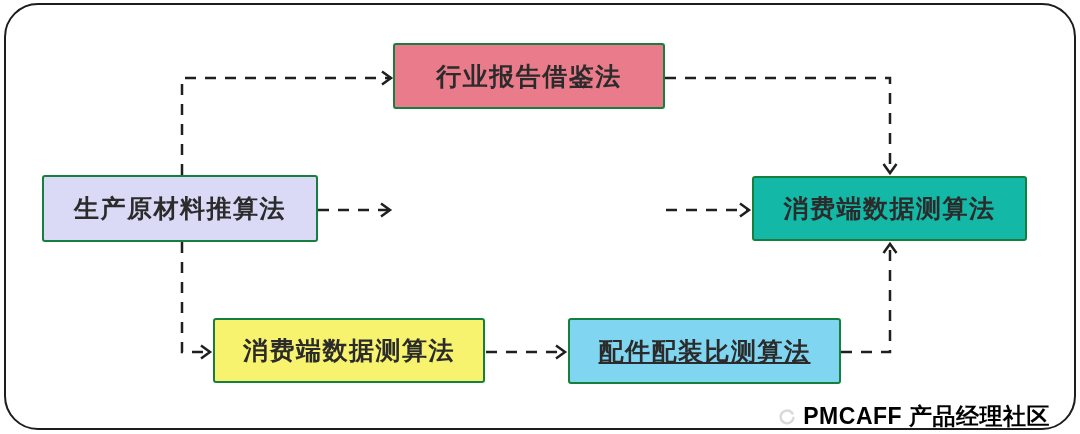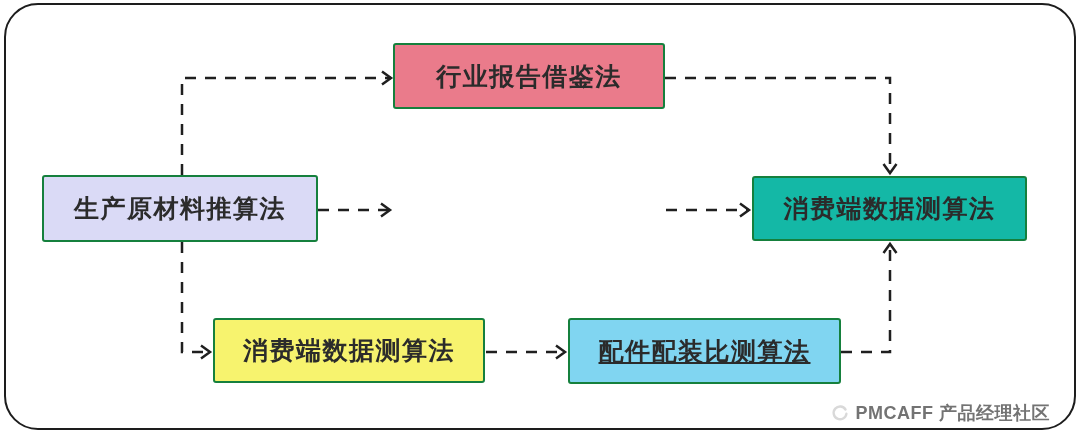--- a/index.html
+++ b/index.html
@@ -50,22 +50,22 @@
   .node-consumer-data   { left: 752px; top: 176px; width: 275px; height: 65px; }
   .node-historical-data { left: 213px; top: 318px; width: 272px; height: 65px; }
   .node-parts-ratio     { left: 568px; top: 318px; width: 273px; height: 66px; text-decoration: underline; }
   .watermark {
     position: absolute;
     right: 30px;
     top: 401px;
     display: flex;
     align-items: center;
     gap: 7px;
-    color: #737373;
-    font-size: 18px;
+    color: #000000;
+    font-size: 23px;
     font-weight: bold;
     letter-spacing: 0.5px;
   }
   .watermark .logo-icon {
     width: 18px;
     height: 18px;
     display: block;
   }
 </style>
 </head>

